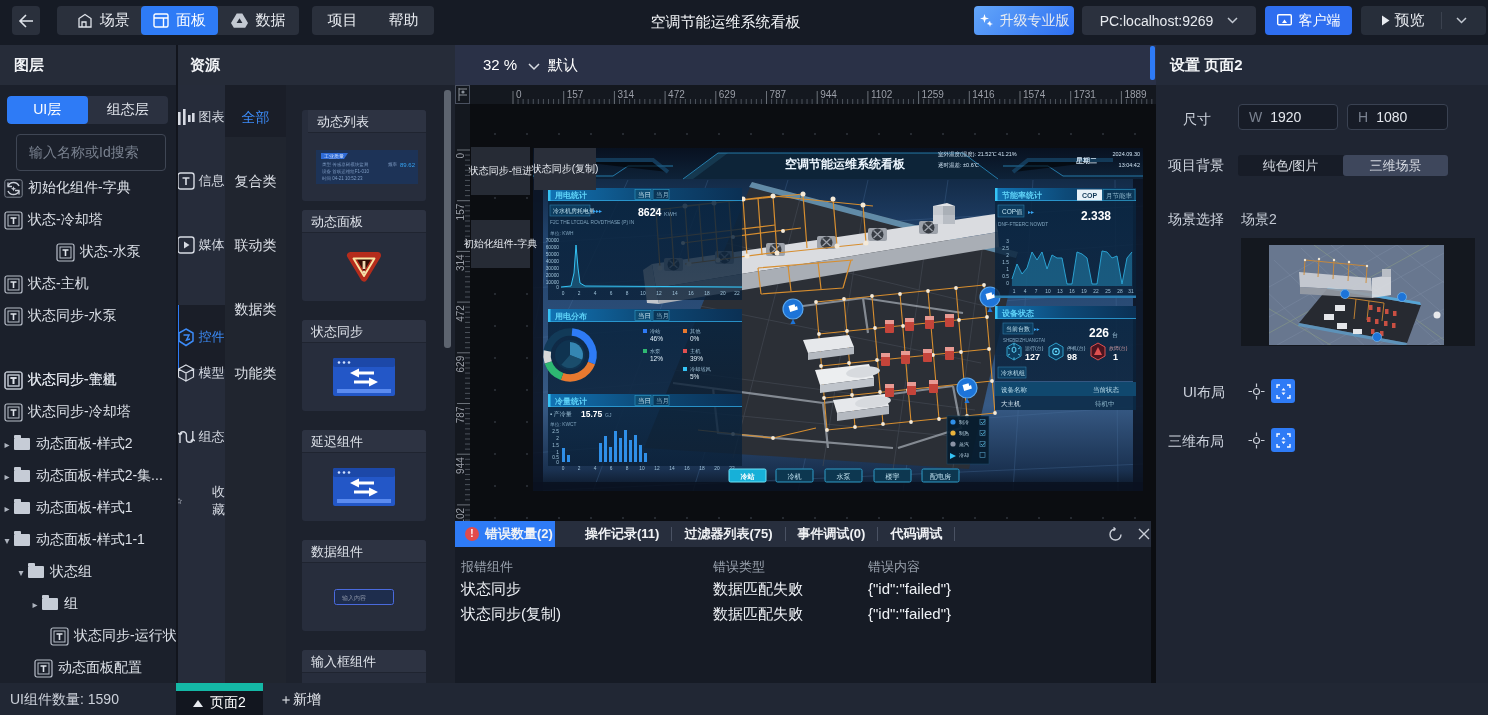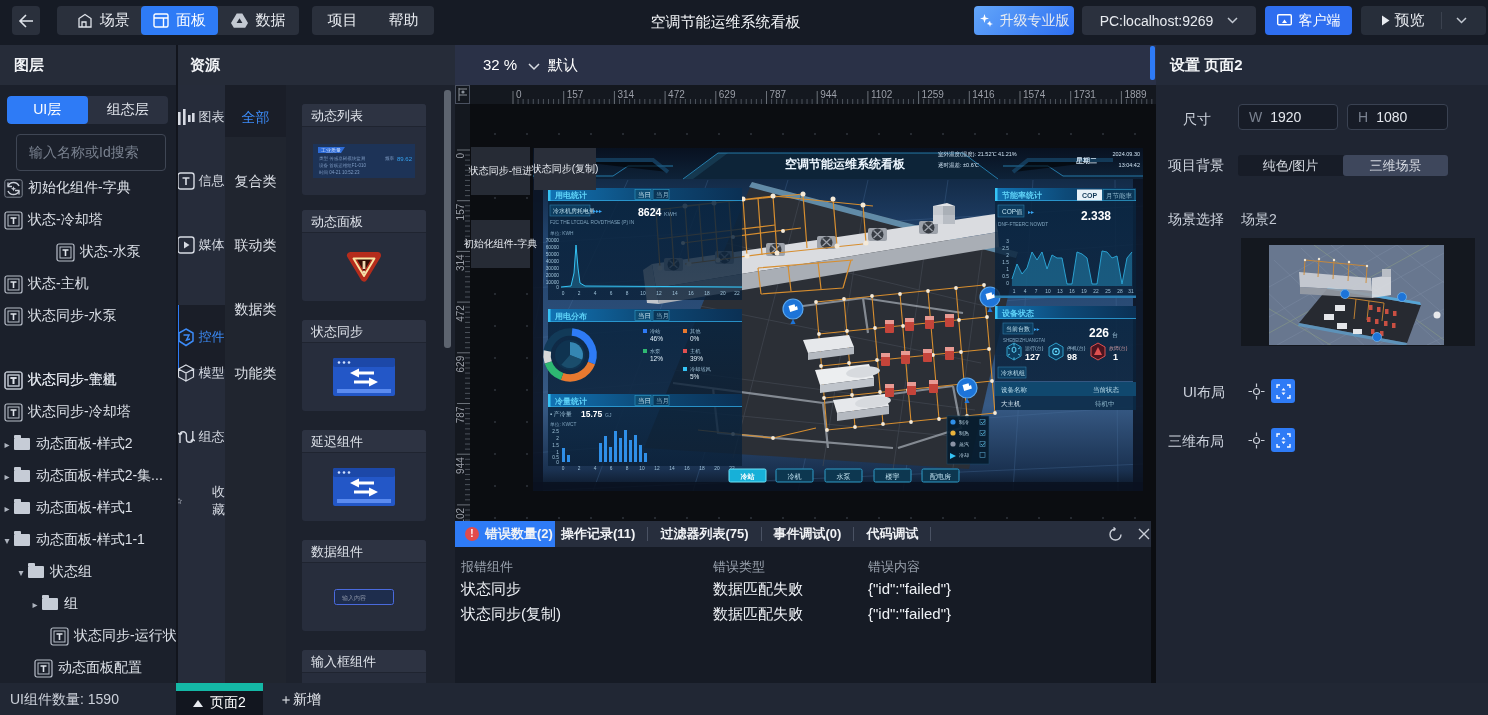--- a/index.html
+++ b/index.html
@@ -308,21 +308,21 @@
         </div>
       </div>
     <div id="cats">
         <div class="cat on" style="top:0px;">全部</div>
         <div class="cat" style="top:64px;">复合类</div>
         <div class="cat" style="top:128px;">联动类</div>
         <div class="cat" style="top:192px;">数据类</div>
         <div class="cat" style="top:256px;">功能类</div>
       </div>
     <div id="cards">
-        <div class="card" style="top:19px;">
+        <div class="card" style="top:25px;padding-left:6px;">
           <div class="ct">动态列表</div>
           <div class="cb" style="display:flex;align-items:center;justify-content:center;">
             <svg width="102" height="34" viewBox="0 0 102 34">
               <rect width="102" height="34" fill="#1d3357"></rect>
               <path d="M5 3 H32 L28 9 H5 Z" fill="#2e6bd6"></path>
               <text x="8" y="8" font-size="5" fill="#cfe0ff">工业质量</text>
               <text x="6" y="16" font-size="4.5" fill="#7f9cc4">类型  传感器树模块监测</text>
               <text x="6" y="23" font-size="4.5" fill="#7f9cc4">设备  首联运维组F1-010</text>
               <text x="6" y="30" font-size="4.5" fill="#7f9cc4">时间  04-21 10:52:23</text>
               <text x="72" y="16" font-size="4.5" fill="#7f9cc4">频率</text>
@@ -1148,21 +1148,21 @@
     <div class="hoverlabel" style="left:16px; top:102px; width:59px; height:48px;">状态同步-恒进</div>
     <div class="hoverlabel" style="left:79px; top:103px; width:62px; height:42px; background:#2a2f3a;">状态同步(复制)</div>
     <div class="hoverlabel" style="left:16px; top:175px; width:59px; height:48px;">初始化组件-字典</div>
 
     <div id="console">
       <div id="ctabs">
         <div class="ctab" style="background:#2e7bf6; height:26px; display:flex; align-items:center; padding-left:30px; width:100px;">
           <div style="position:absolute; left:10px; top:6px; width:14px; height:14px; border-radius:50%; background:#e14b4b; color:#fff; font-size:10px; text-align:center; line-height:14px; font-weight:bold;">!</div>
           错误数量(2)
         </div>
-        <div class="ctab" style="padding-left:6px;">操作记录(11)</div>
+        <div class="ctab" style="padding-left:30px;">操作记录(11)</div>
           <div class="ctabsep"></div>
         <div class="ctab">过滤器列表(75)</div>
           <div class="ctabsep"></div>
         <div class="ctab">事件调试(0)</div>
           <div class="ctabsep"></div>
         <div class="ctab">代码调试</div>
           <div class="ctabsep"></div>
         <svg style="position:absolute; left:653px; top:6px;" width="15" height="15" viewBox="0 0 15 15">
             <path d="M13 7.5 A5.5 5.5 0 1 1 7.5 2 M7.5 2 L5.5 0.5 M7.5 2 L5.5 3.8" stroke="#c9ced7" stroke-width="1.4" fill="none"></path>
           </svg>

